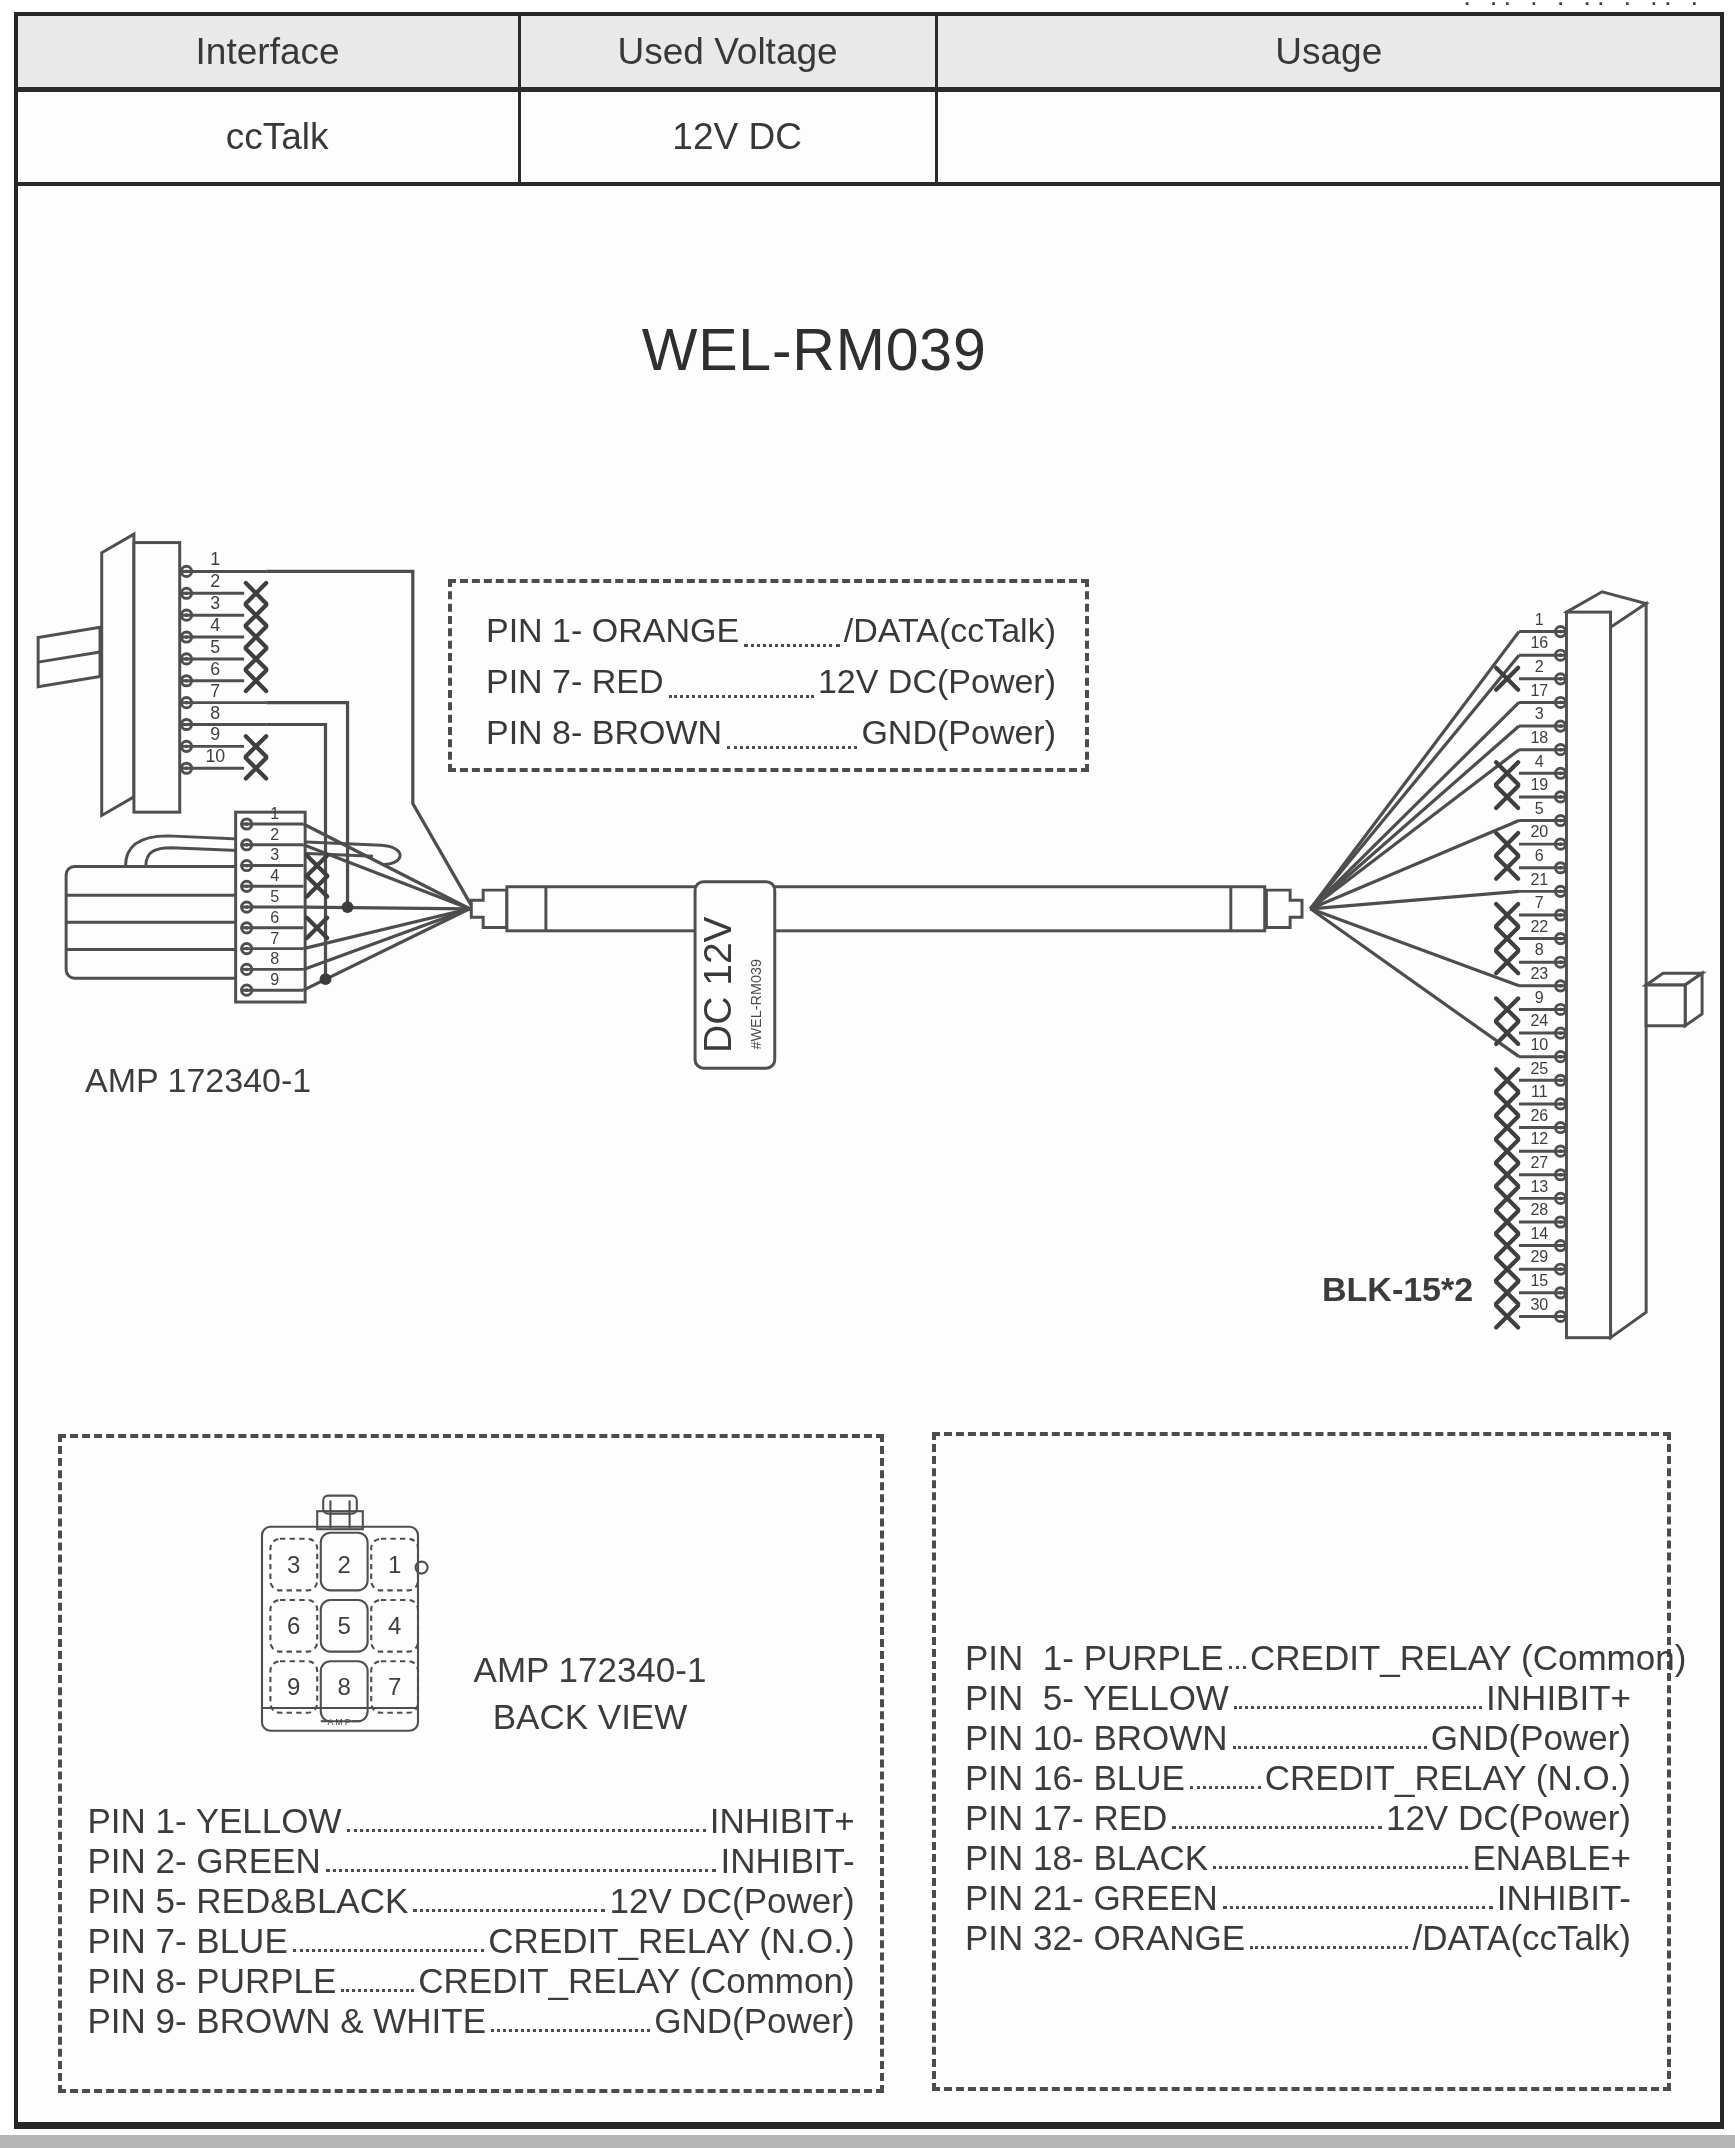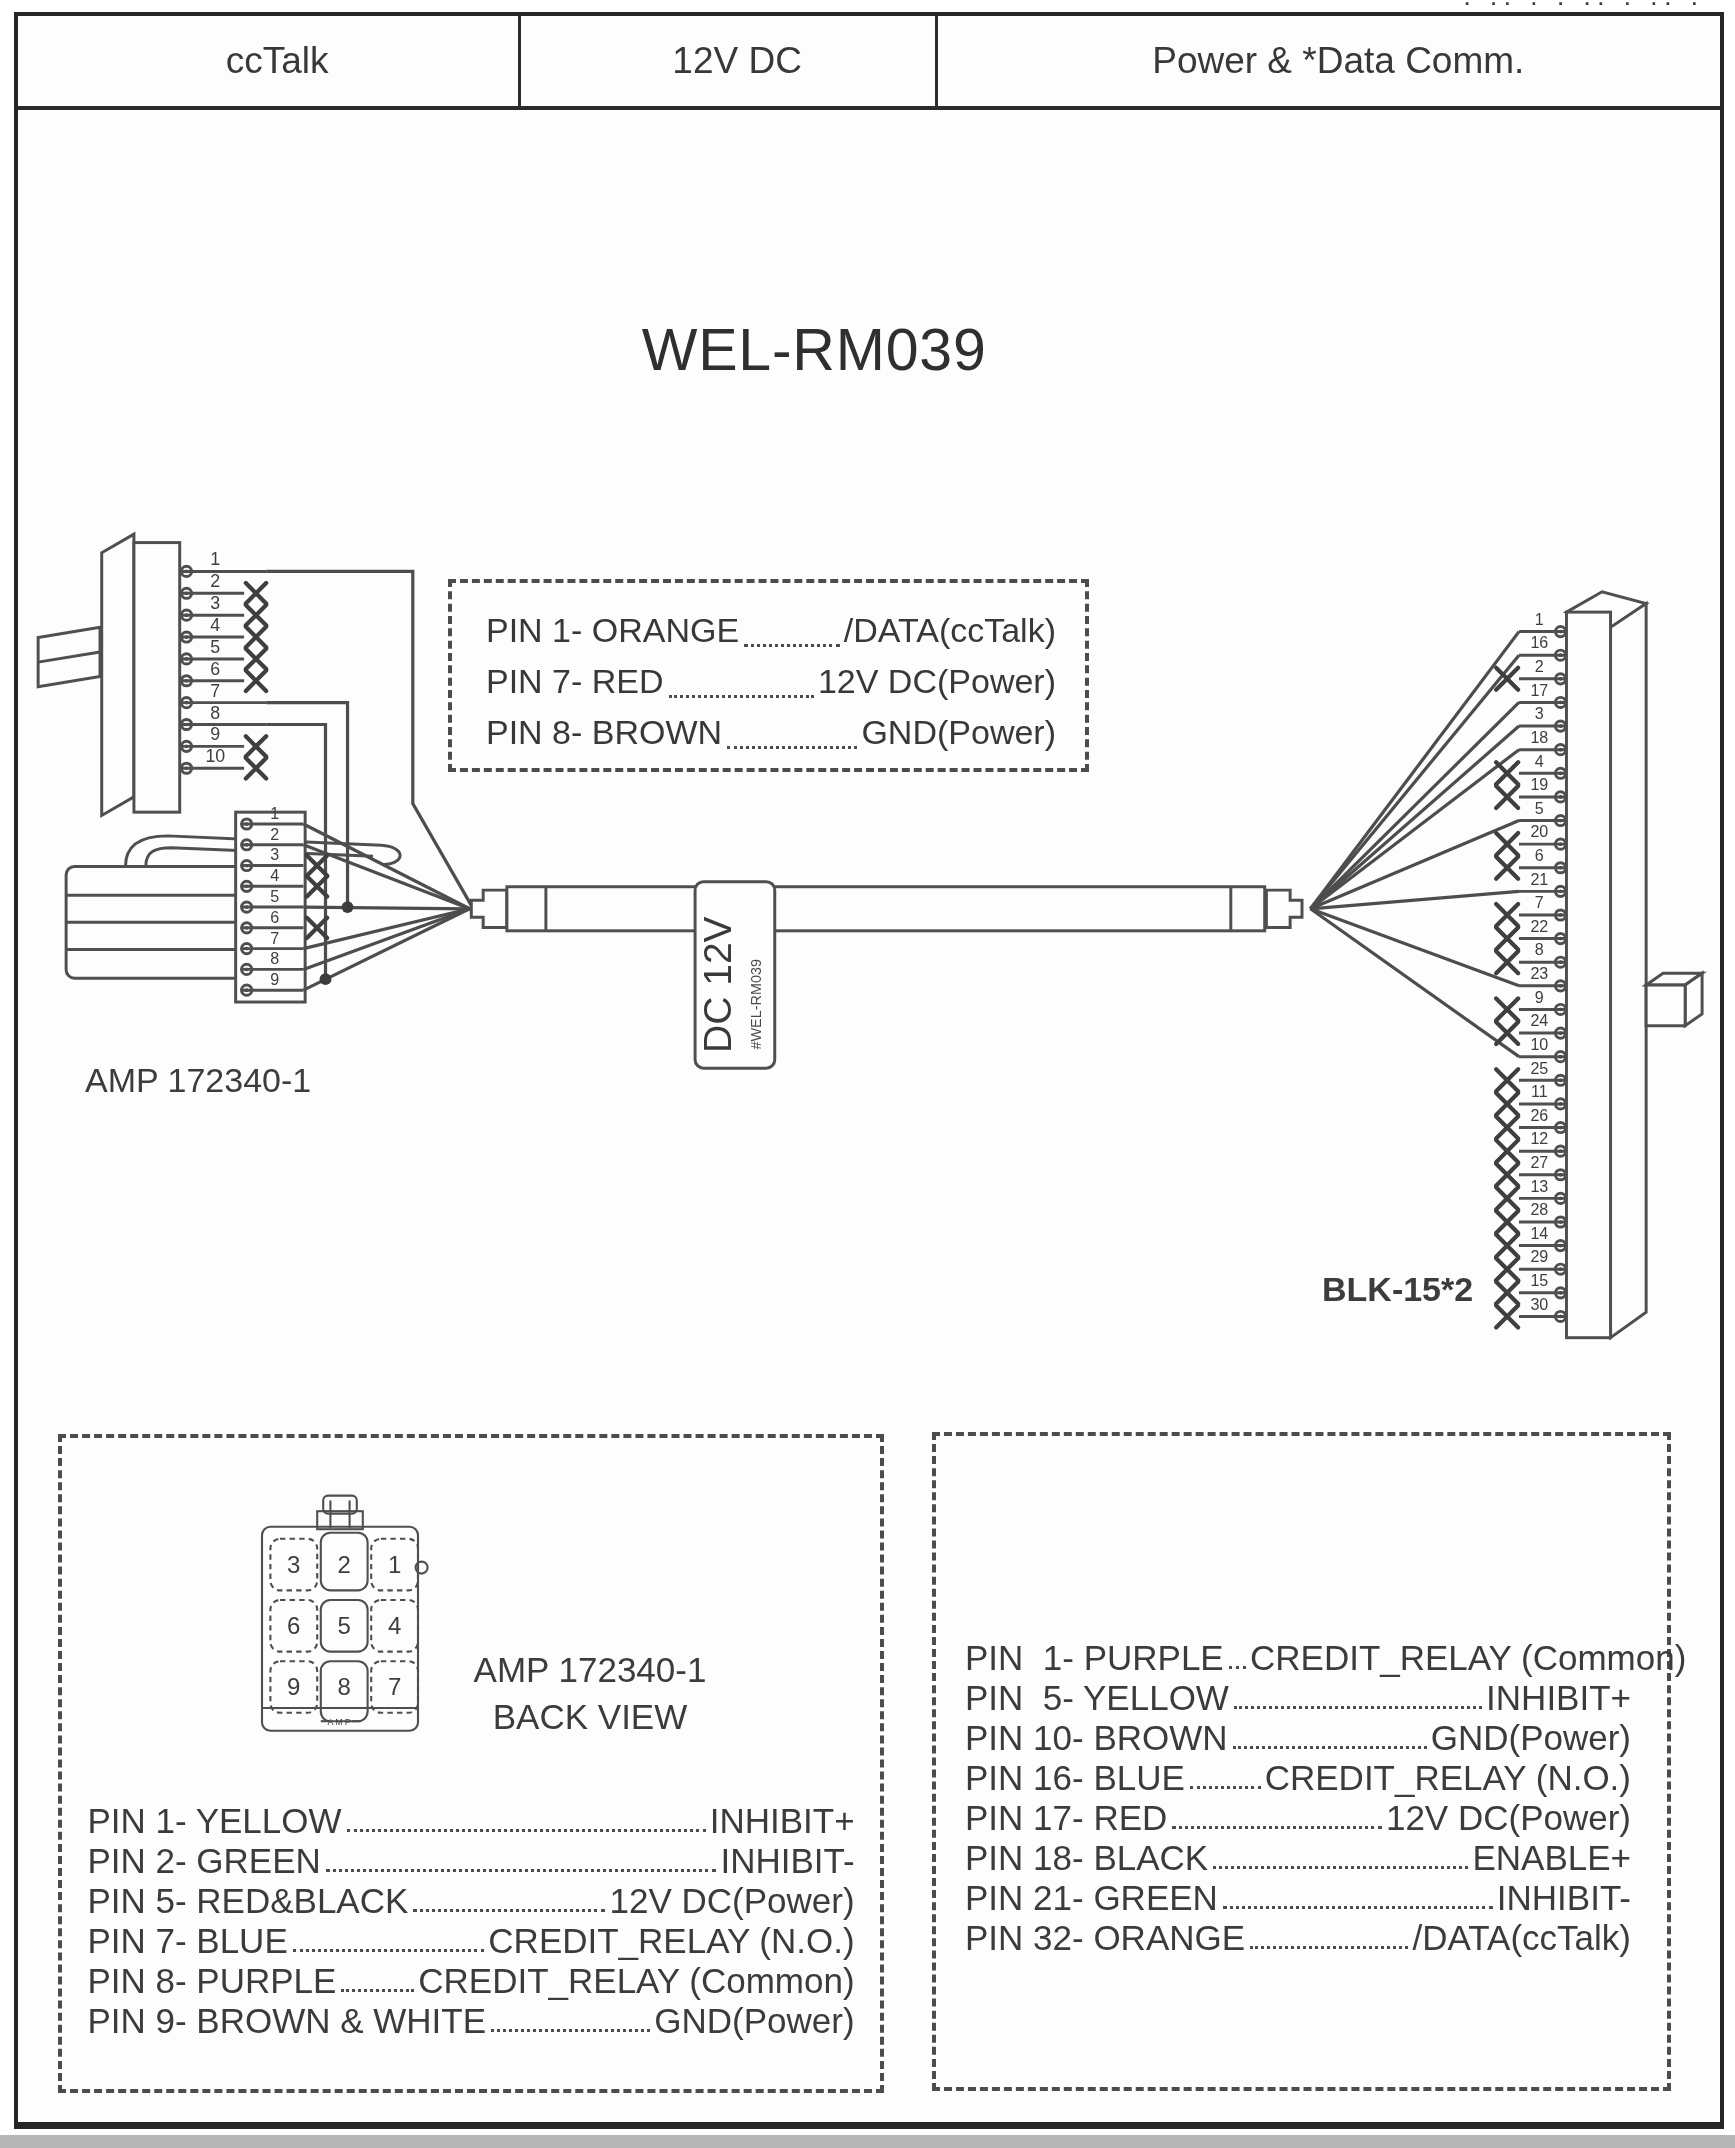--- a/index.html
+++ b/index.html
@@ -57,24 +57,28 @@
   .bvmark{font-size:15px;text-anchor:middle;letter-spacing:3px;}
 </style>
 </head>
 <body>
 
 <div class="clip-frag">· ·· · · ·· · ·· ·</div>
 
 <div class="frame">
 
   <div class="tbl">
+    <div class="tr hr">
+      <div class="cell c1 th">Interface</div>
+      <div class="cell c2 th">Used Voltage</div>
+      <div class="cell c3 th">Usage</div>
+    </div>
     <div class="tr dr">
       <div class="cell c1 td">ccTalk</div>
       <div class="cell c2 td">12V DC</div>
-      <div class="cell c3 td">Power &amp; *Data Comm.</div>
     </div>
   </div>
 
   <div class="title">WEL-RM039</div>
 </div>
 
 <svg id="diagram" viewBox="0 0 2048 2535" xmlns="http://www.w3.org/2000/svg">
   <defs>
     <pattern id="hatch" patternUnits="userSpaceOnUse" width="9" height="9" patternTransform="rotate(45)">
       <line x1="0" y1="0" x2="0" y2="9" stroke="#5a5a5a" stroke-width="3"></line>

